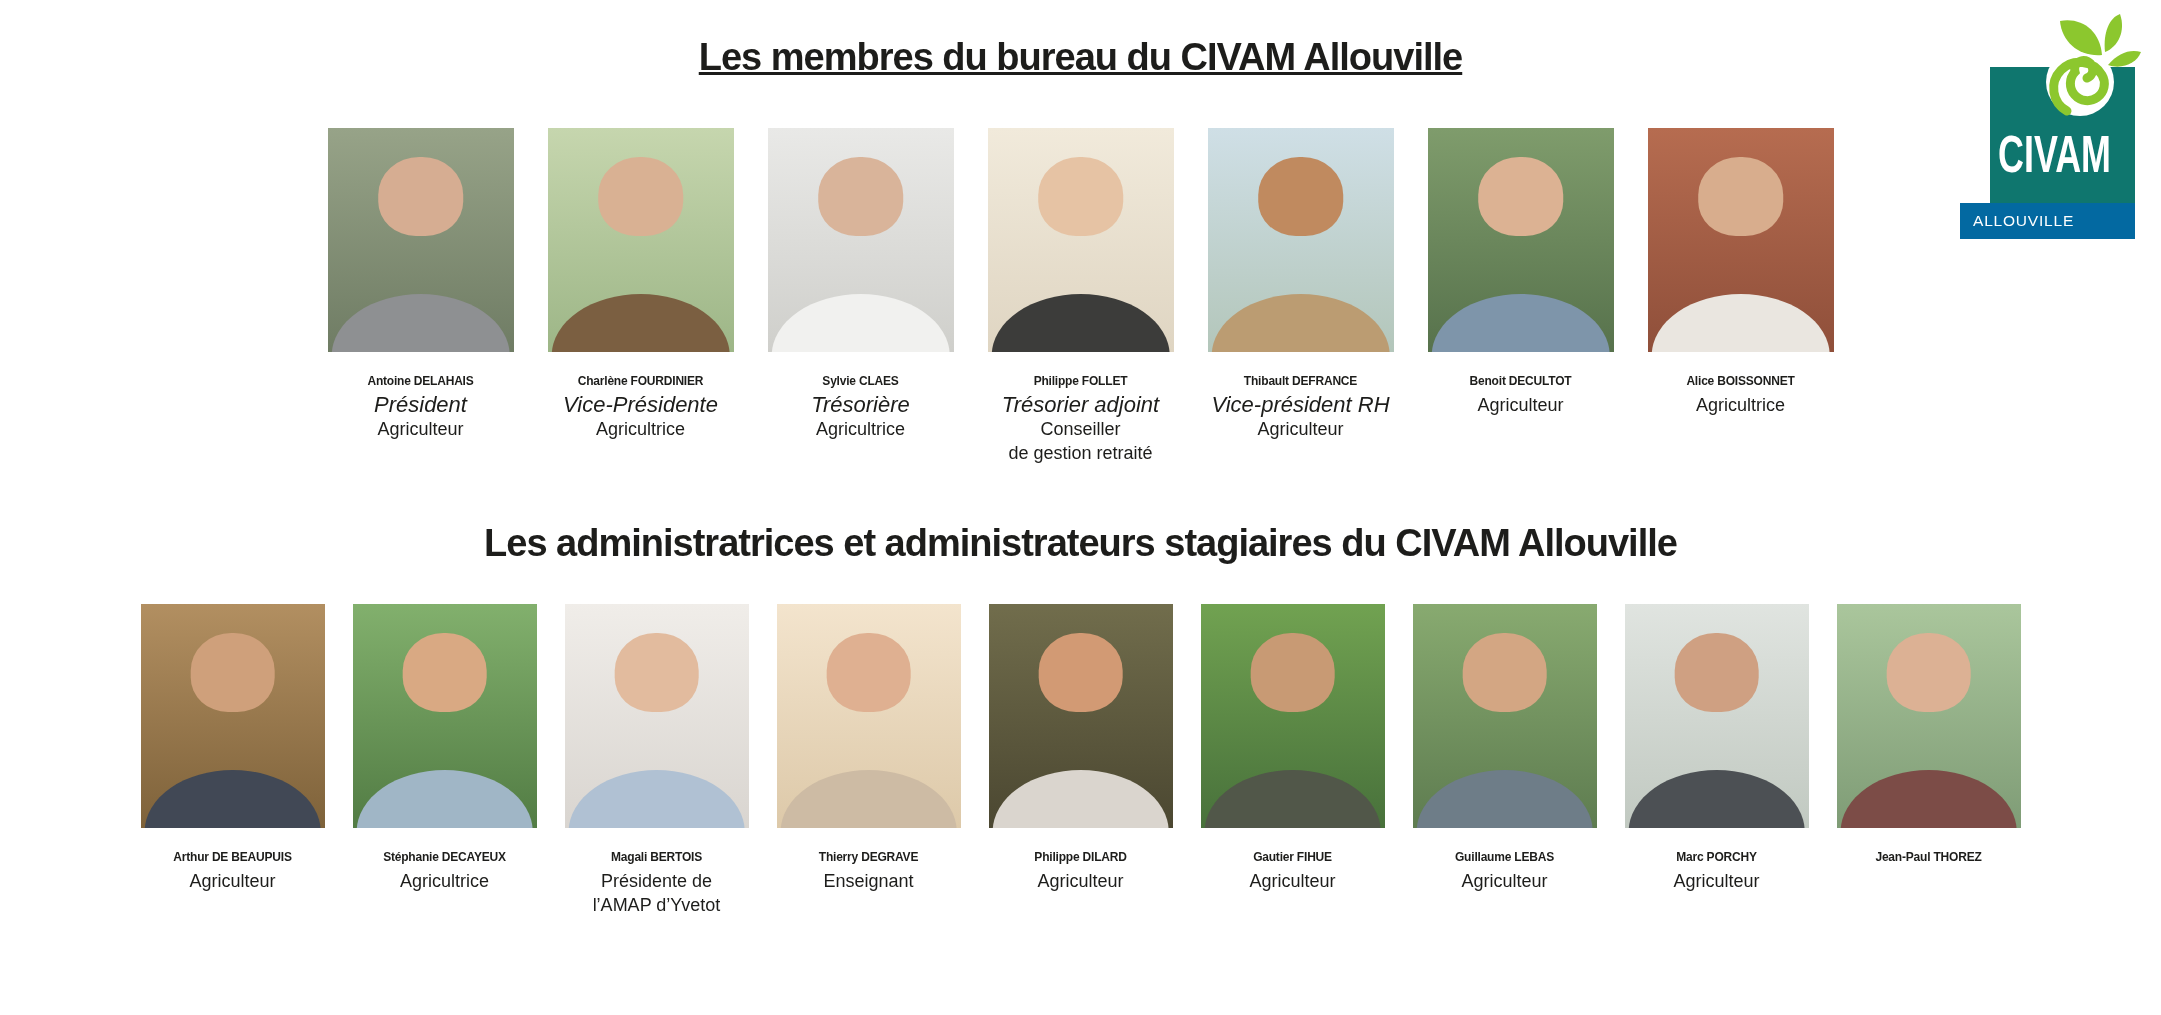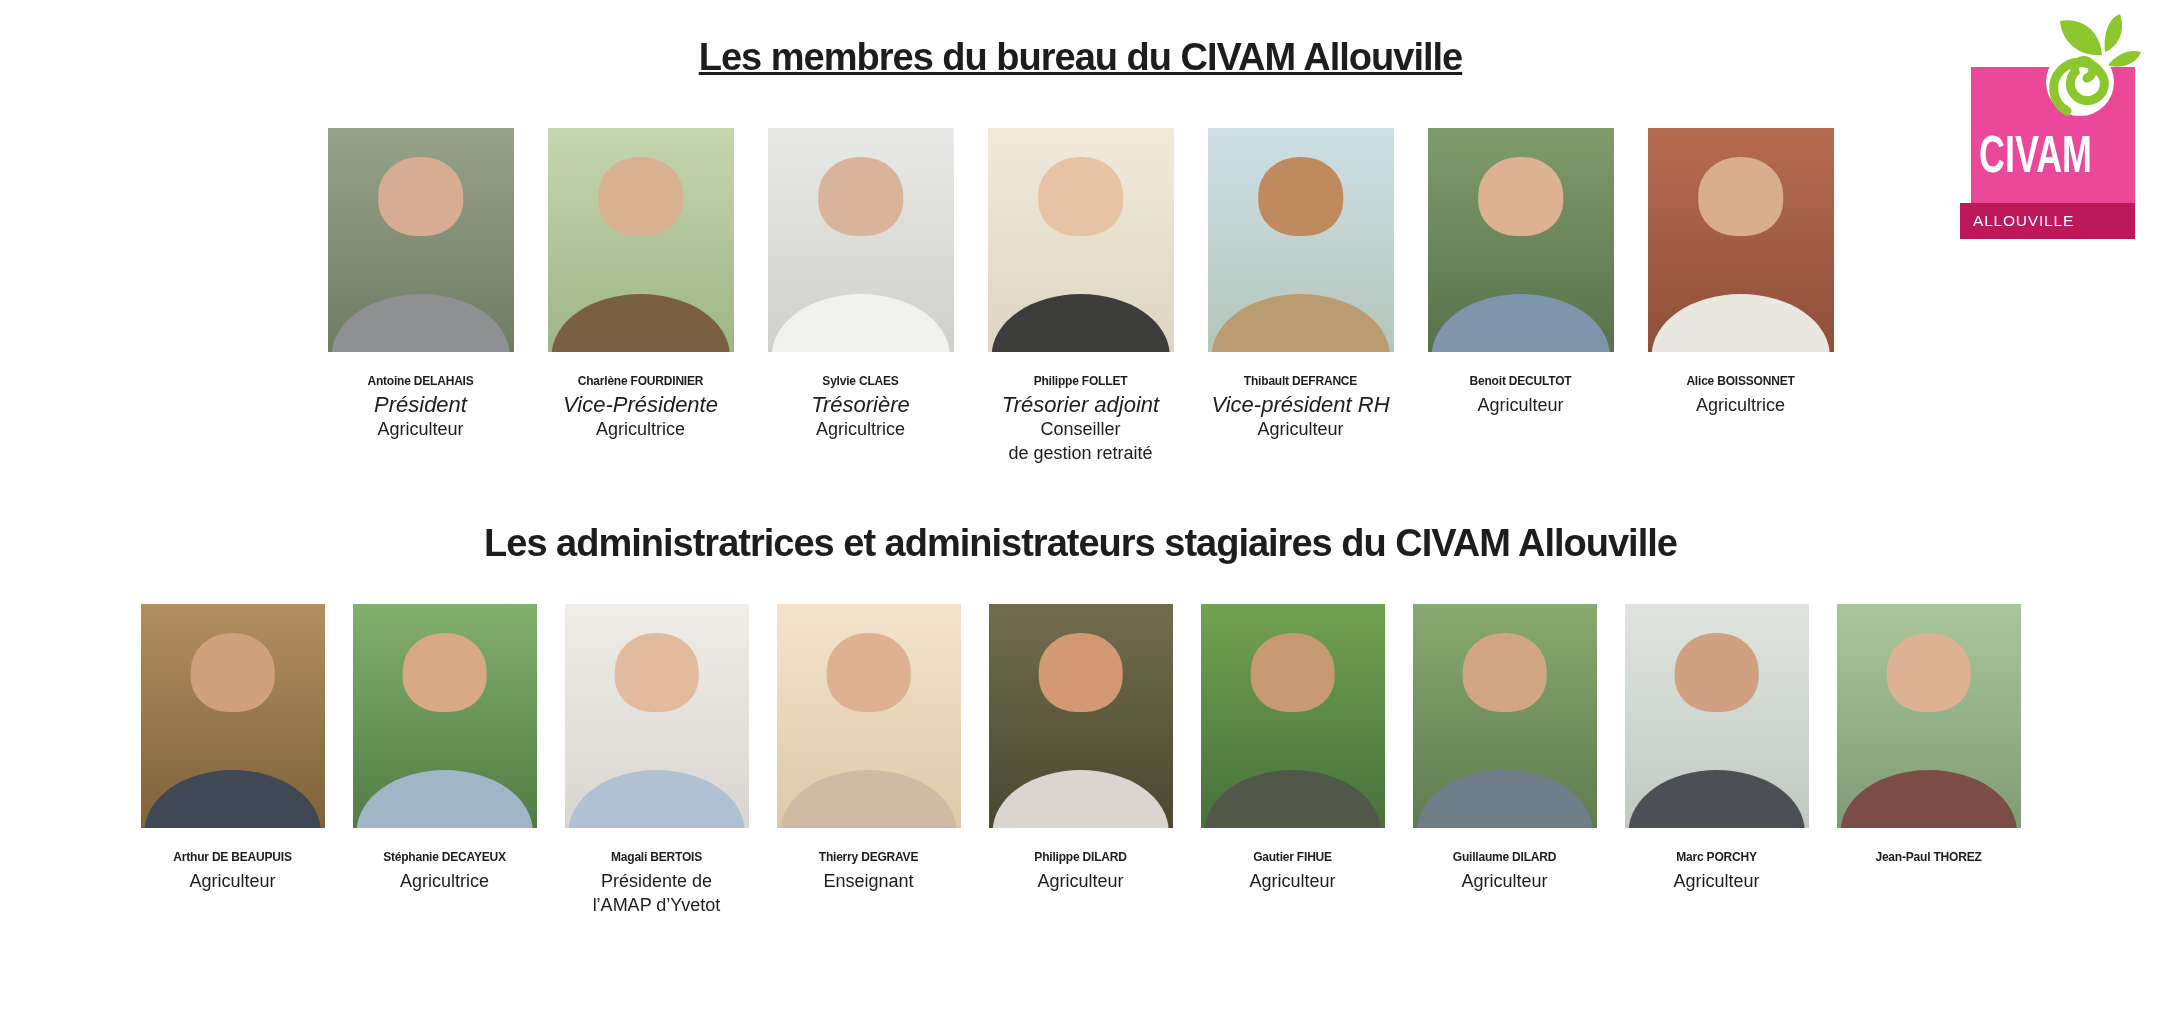--- a/index.html
+++ b/index.html
@@ -44,26 +44,26 @@
   .caption{
     width:150%;margin-left:-25%;margin-top:17px;text-align:center;
   }
   .name{font-weight:bold;font-size:12px;line-height:24px;letter-spacing:-0.2px;}
   .role-title{display:block;font-style:italic;font-size:22px;line-height:24px;}
   .role{font-size:18px;line-height:24px;white-space:pre-line;}
 
   
   .logo{position:absolute;top:0;right:0;width:231px;height:250px;}
   .logo-green{
-    position:absolute;top:67px;right:26px;width:164px;height:136px;
-    background:#ec4899;
+    position:absolute;top:67px;right:26px;width:145px;height:136px;
+    background:#0f766e;
   }
   .logo-orange{
     position:absolute;top:203px;right:26px;width:175px;height:36px;
-    background:#be185d;color:#ffffff;display:flex;align-items:center;
+    background:#0369a1;color:#ffffff;display:flex;align-items:center;
     box-sizing:border-box;padding-left:13px;
     font-size:15.5px;letter-spacing:0.8px;
   }
   .logo-brand{
     position:absolute;left:8px;bottom:18px;color:#ffffff;
     font-weight:bold;font-size:46px;letter-spacing:0px;
     transform:scale(0.78,1.14);transform-origin:left bottom;
     white-space:nowrap;
   }
   .logo-art{position:absolute;top:5px;right:0;width:131px;height:120px;}
@@ -207,21 +207,21 @@
     <div class="photo" style="--bg1:#71a251;--bg2:#48713b;--cloth:#515749;--skin:#c89a74"></div>
     <figcaption class="caption">
       <div class="name">Gautier FIHUE</div>
       <div class="role">Agriculteur</div>
     </figcaption>
   </figure>
 
   <figure class="card">
     <div class="photo" style="--bg1:#88aa70;--bg2:#5e7c50;--cloth:#6e7d88;--skin:#d3a683"></div>
     <figcaption class="caption">
-      <div class="name">Guillaume DILARD</div>
+      <div class="name">Guillaume LEBAS</div>
       <div class="role">Agriculteur</div>
     </figcaption>
   </figure>
 
   <figure class="card">
     <div class="photo" style="--bg1:#e0e4e0;--bg2:#c1c9c1;--cloth:#4c5054;--skin:#cfa082"></div>
     <figcaption class="caption">
       <div class="name">Marc PORCHY</div>
       <div class="role">Agriculteur</div>
     </figcaption>

